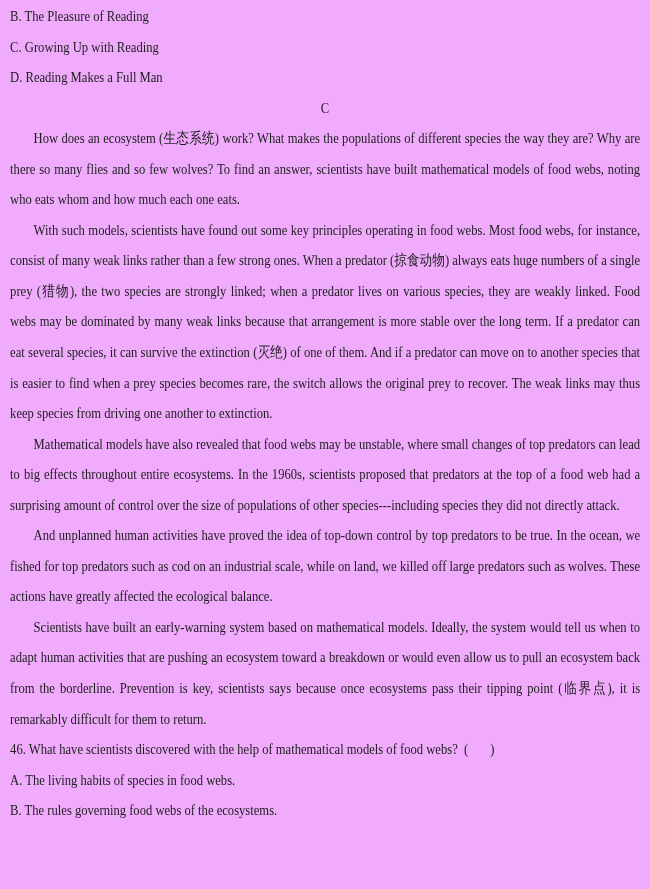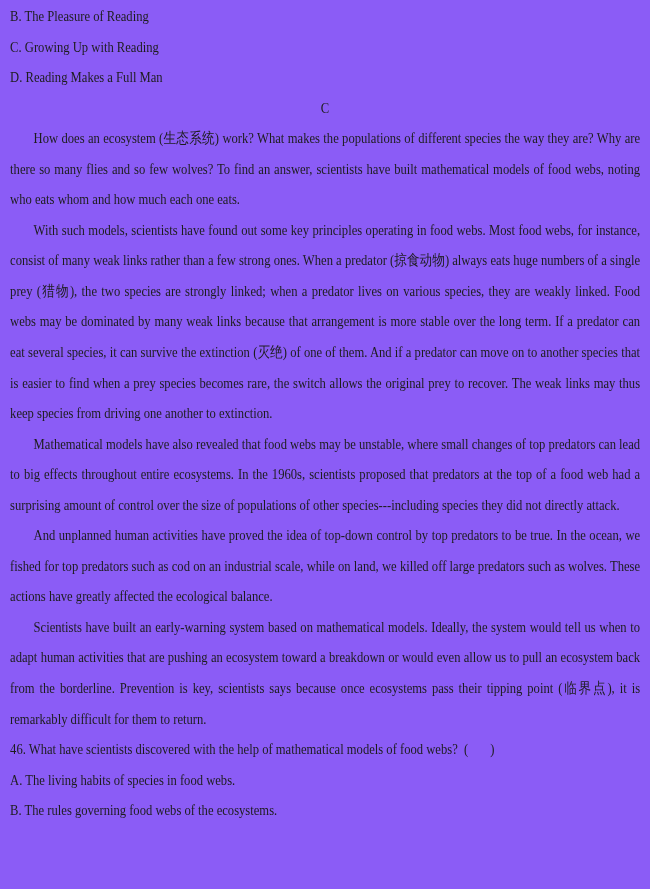--- a/index.html
+++ b/index.html
@@ -5,21 +5,21 @@
   html, body {
     margin: 0;
     padding: 0;
     background: #ffffff;
   }
   .viewport {
     position: relative;
     width: 650px;
     height: 889px;
     overflow: hidden;
-    background: #8b5cf6;
+    background: #f0abfc;
   }
   
   .doc {
     box-sizing: border-box;
     width: 774px;
     padding: 1px 12px 0 12px;
     transform: scaleX(0.84);
     transform-origin: 0 0;
     font-family: "Liberation Serif", "DejaVu Serif", serif;
     font-size: 15px;

